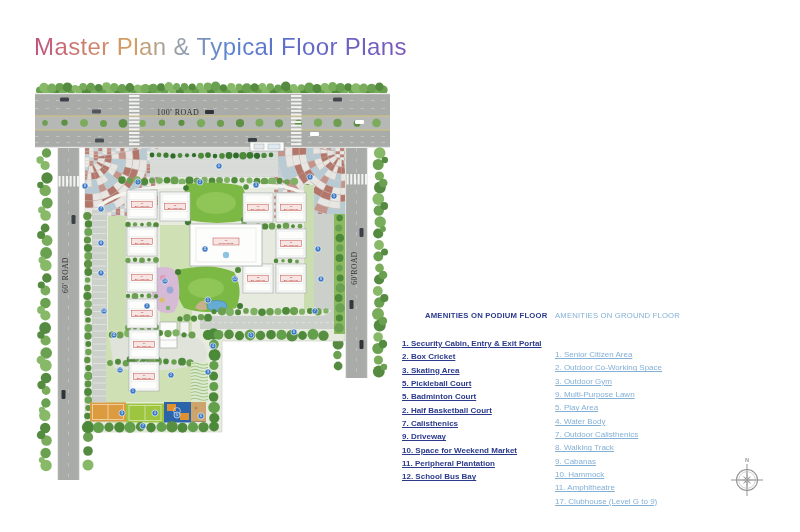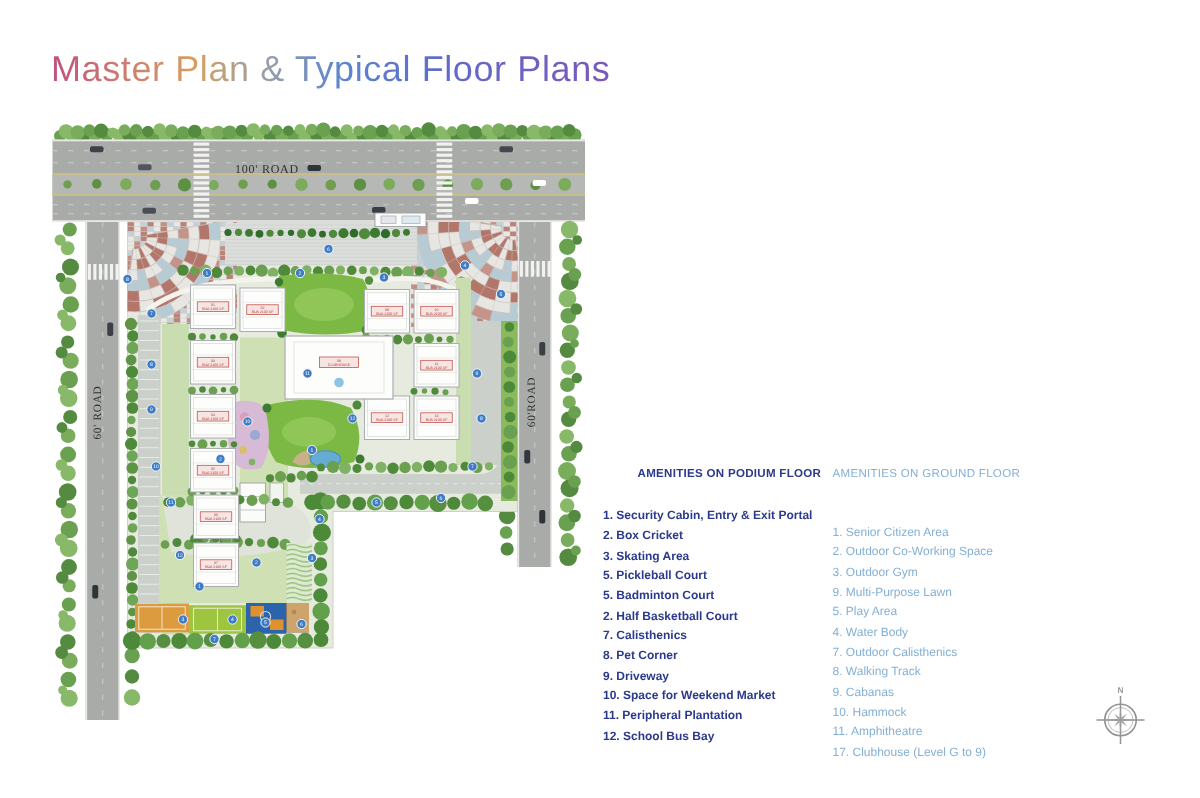--- a/index.html
+++ b/index.html
@@ -1,20 +1,20 @@
 <!DOCTYPE html>
 <html><head><meta charset="utf-8">
 <style>
 html,body{margin:0;padding:0;width:800px;height:532px;background:#ffffff;overflow:hidden;}
 body{font-family:"Liberation Sans",sans-serif;position:relative;}
 .title{position:absolute;left:34px;top:33px;font-size:24px;font-weight:500;letter-spacing:0.4px;
  background:linear-gradient(90deg,#c1507e 0%,#cc7a70 12%,#d59f60 26%,#9aa0a6 38%,#5c85cf 52%,#5f6cc9 70%,#7a57ba 100%);
  -webkit-background-clip:text;background-clip:text;color:transparent;}
 .hdr{position:absolute;font-size:7.7px;font-weight:normal;letter-spacing:0.2px;}
-.lst{position:absolute;font-size:8px;line-height:13.35px;}
+.lst{position:absolute;font-size:8px;line-height:13.35px;text-decoration:underline;}
 .lst div{white-space:nowrap;}
 .pod{color:#2c3a8c;font-weight:bold;}
 .gnd{color:#84b0d6;}
 </style></head>
 <body>
 
 <div class="title">Master Plan &amp; Typical Floor Plans</div>
 
 <svg width="800" height="532" viewBox="0 0 800 532" style="position:absolute;left:0;top:0;">
 
@@ -1943,21 +1943,20 @@
 <div class="hdr pod" style="left:402px;top:311px;margin-left:23px;">AMENITIES ON PODIUM FLOOR</div>
 
 <div class="lst pod" style="left:402px;top:337px;">
 <div>1. Security Cabin, Entry &amp; Exit Portal</div>
 <div>2. Box Cricket</div>
 <div>3. Skating Area</div>
 <div>5. Pickleball Court</div>
 <div>5. Badminton Court</div>
 <div>2. Half Basketball Court</div>
 <div>7. Calisthenics</div>
-<div>8. Pet Corner</div>
 <div>9. Driveway</div>
 <div>10. Space for Weekend Market</div>
 <div>11. Peripheral Plantation</div>
 <div>12. School Bus Bay</div>
 </div>
 
 <div class="hdr gnd" style="left:555px;top:311px;">AMENITIES ON GROUND FLOOR</div>
 
 <div class="lst gnd" style="left:555px;top:337px;margin-top:11px;">
 <div>1. Senior Citizen Area</div>

